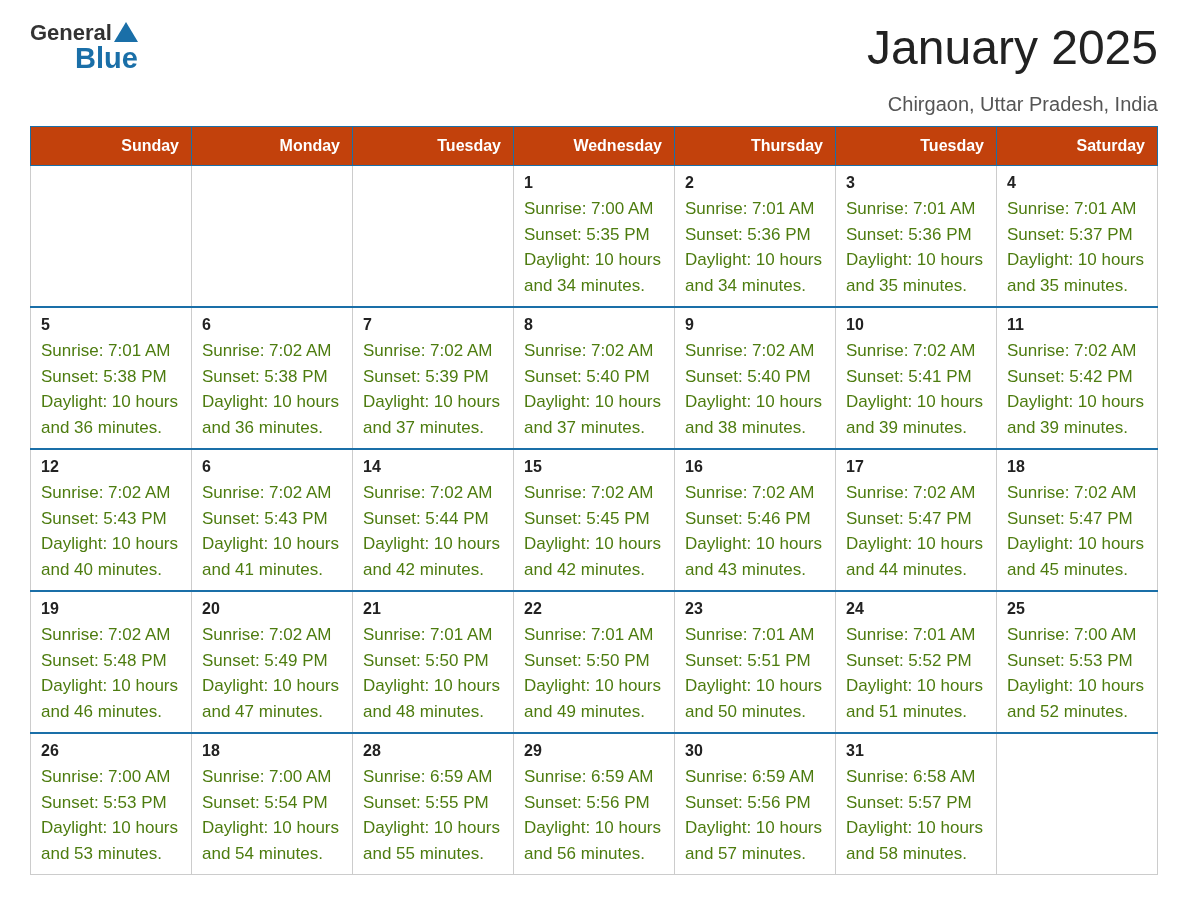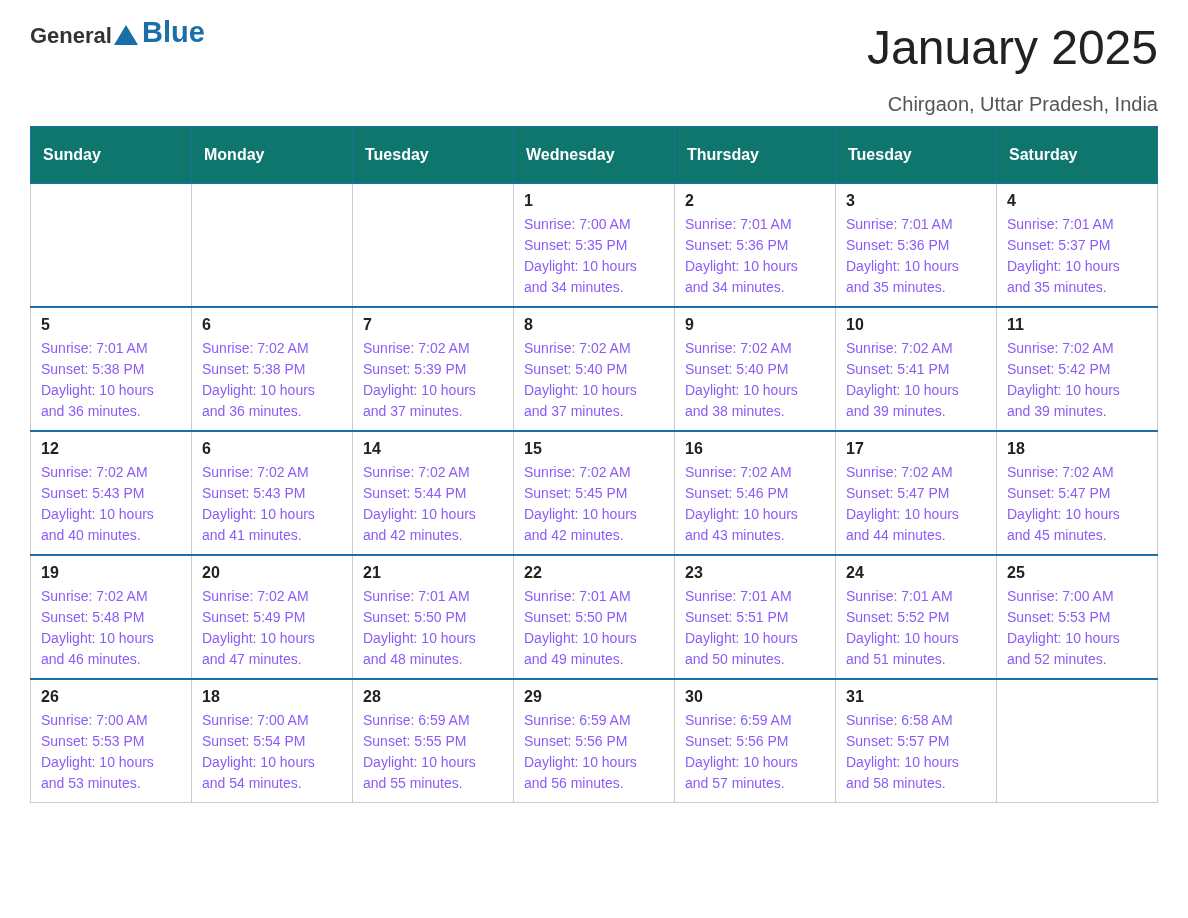--- a/index.html
+++ b/index.html
@@ -43,59 +43,59 @@
       font-size: 20px;
       color: #555;
       margin-top: 18px;
     }
     .calendar-table {
       width: 100%;
       border-collapse: collapse;
       margin-top: 8px;
     }
     .calendar-table th {
-      background-color: #0f766e;
+      background-color: #c2410c;
       color: #fff;
       font-size: 16px;
       font-weight: bold;
-      padding: 19px 12px;
-      text-align: left;
+      padding: 10px 12px;
+      text-align: right;
       border: 1px solid #1a6fa8;
     }
     .calendar-table td {
       border: 1px solid #ccc;
       vertical-align: top;
       padding: 8px 10px;
       width: calc(100% / 7);
       min-height: 100px;
     }
     .day-number {
       font-size: 16px;
       font-weight: bold;
       color: #222;
       margin-bottom: 4px;
     }
     .day-info {
-      font-size: 14px;
-      color: #8b5cf6;
+      font-size: 17px;
+      color: #4d7c0f;
       line-height: 1.5;
     }
     .empty-cell {
       background: #fff;
     }
     .row-separator td {
       border-top: 2px solid #1a6fa8;
     }
   </style>
 </head>
 <body>
 
 <div class="header">
   <div class="logo">
-    <div style="display:flex; flex-direction:row; align-items:flex-end;">
+    <div style="display:flex; flex-direction:column; align-items:flex-end;">
       <div style="display:flex; align-items:center;">
         <span class="logo-text-general">General</span>
         <div style="display:inline-block; margin-left:2px; margin-top:2px;">
           <svg width="24" height="20" viewBox="0 0 24 20">
             <polygon points="12,0 24,20 0,20" fill="#1a6fa8"></polygon>
           </svg>
         </div>
       </div>
       <span class="logo-text-blue" style="margin-top:-4px; margin-left:4px;">Blue</span>
     </div>

